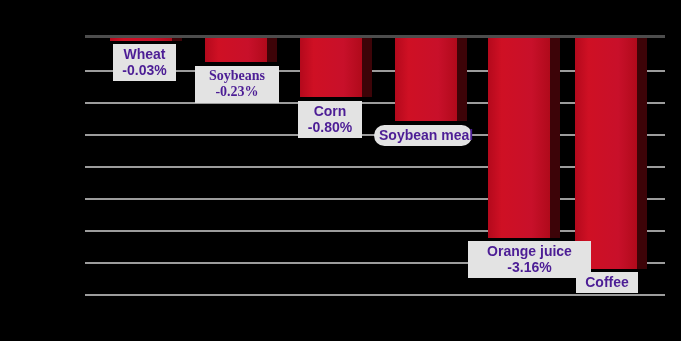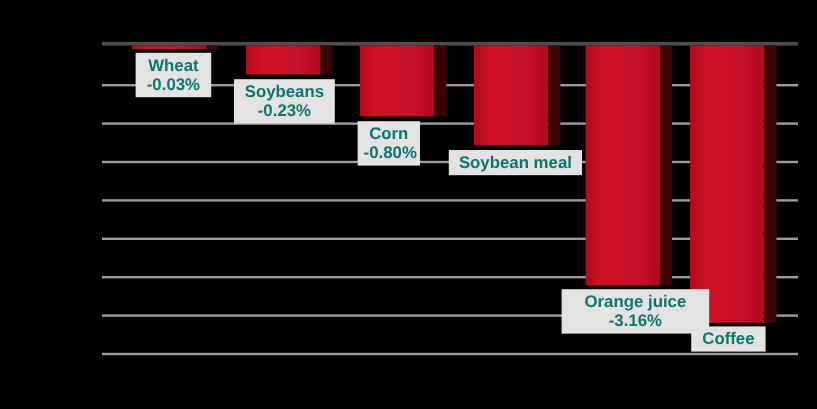--- a/index.html
+++ b/index.html
@@ -53,21 +53,21 @@
   .bar-side {
     position: absolute;
     top: 0;
     background: #3d0408;
   }
 
   
   .data-label {
     position: absolute;
     background: #e3e3e3;
-    color: #0f766e;
+    color: #4c1d95;
     font-weight: bold;
     font-size: 14px;
     line-height: 16px;
     text-align: center;
     padding: 2px 5px 3px 5px;
     white-space: nowrap;
     box-sizing: border-box;
   }
   .data-label .lbl-name { display: block; }
   .data-label .lbl-val  { display: block; }
@@ -117,31 +117,31 @@
     <div class="bar-group" style="left:490px;width:62px;">
       <div class="bar-face" style="height:231px;"></div>
       <div class="bar-side" style="left:62px;width:10px;height:231px;"></div>
     </div>
 
     <div class="data-label" style="left:28px;top:6px;width:63px;">
       <span class="lbl-name">Wheat</span>
       <span class="lbl-val">-0.03%</span>
     </div>
 
-    <div class="data-label" style="left:110px;top:28px;width:84px;">
+    <div class="data-label" style="left:110px;top:28px;width:84px;font-family:Liberation Serif, serif;">
       <span class="lbl-name">Soybeans</span>
       <span class="lbl-val">-0.23%</span>
     </div>
 
-    <div class="data-label" style="left:213px;top:63px;width:52px;">
+    <div class="data-label" style="left:213px;top:63px;width:64px;">
       <span class="lbl-name">Corn</span>
       <span class="lbl-val">-0.80%</span>
     </div>
 
-    <div class="data-label" style="left:289px;top:87px;width:111px;">
+    <div class="data-label" style="left:289px;top:87px;width:98px;border-radius:17px;">
       <span class="lbl-name">Soybean meal</span>
     </div>
 
     <div class="data-label" style="left:383px;top:203px;width:123px;">
       <span class="lbl-name">Orange juice</span>
       <span class="lbl-val">-3.16%</span>
     </div>
 
     <div class="data-label" style="left:491px;top:234px;width:62px;">
       <span class="lbl-name">Coffee</span>

